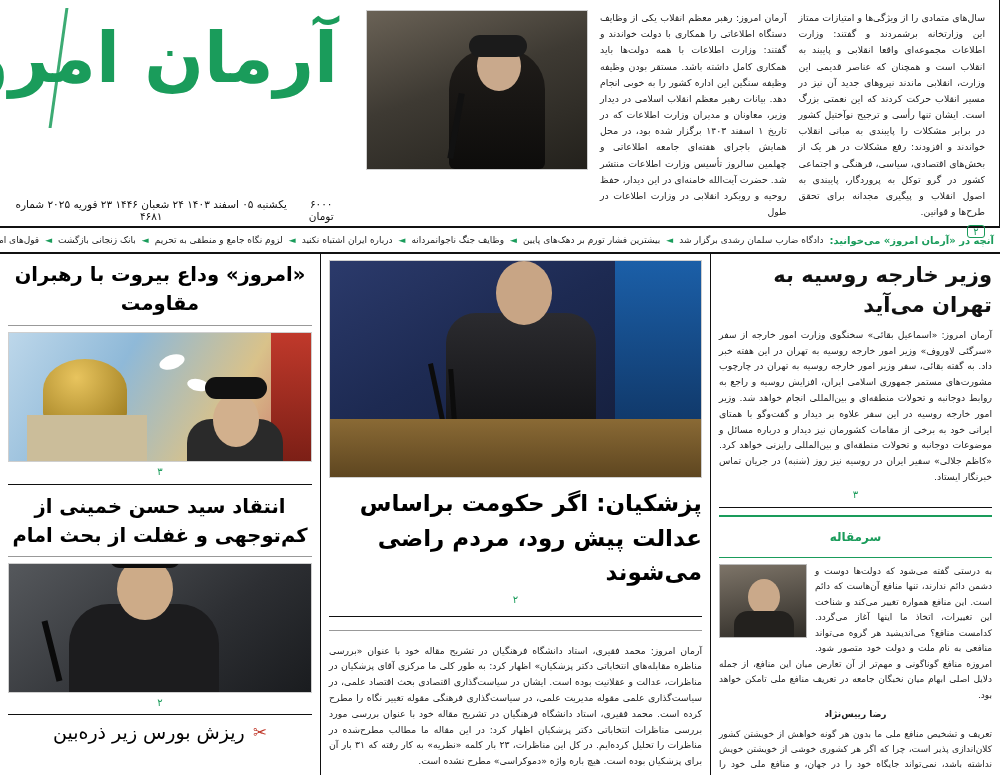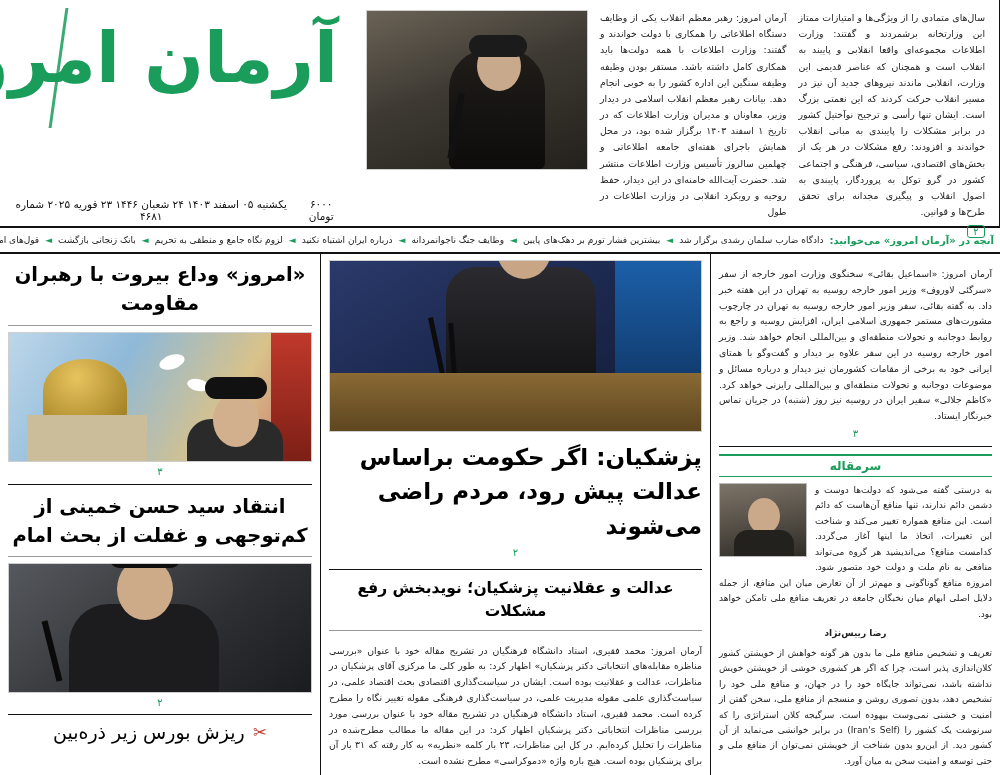--- a/index.html
+++ b/index.html
@@ -135,21 +135,21 @@
   .body-text { font-size: 9.3px; line-height: 1.7; text-align: justify; color:#222; margin-top:6px; }
   .pg { font-size: 10px; color:#1a9c5b; text-align: center; margin: 4px 0; }
 
   hr.rule { border: none; border-top: 1px solid #111; margin: 7px 0; }
   hr.thin { border: none; border-top: 1px solid #999; margin: 6px 0; }
 
   
   .opinion-head {
     text-align: center; font-size: 12px; color: #1a9c5b;
     border-top: 2px solid #1a9c5b; border-bottom: 1px solid #1a9c5b;
-    padding: 3px 0; margin-bottom: 6px; font-weight: bold;
+    padding: 13px 0; margin-bottom: 6px; font-weight: bold;
   }
   .opinion-title { font-size: 16px; font-weight: bold; text-align: center; margin-bottom: 6px; }
   .author-photo {
     float: left; width: 88px; height: 74px; margin: 0 8px 4px 0;
     background: linear-gradient(170deg,#7d7468,#2f2c27);
     position: relative; overflow:hidden; border:1px solid #bbb;
   }
   .author-photo .head { position:absolute; left:28px; top:14px; width:32px;height:36px;border-radius:50%;background:#caa98a; }
   .author-photo .body { position:absolute; left:14px; top:46px; width:60px;height:30px;border-radius:14px 14px 0 0;background:#23211e; }
   .opinion-body { font-size: 9px; line-height: 1.72; text-align: justify; color:#222; }
@@ -257,20 +257,21 @@
     <span class="ticker-item">لزوم نگاه جامع و منطقی به تحریم</span>
     <span class="ticker-sep">◄</span>
     <span class="ticker-item">بانک زنجانی بازگشت</span>
     <span class="ticker-sep">◄</span>
     <span class="ticker-item">قول‌های املاک به غزه می‌روند</span>
   </div>
 
   <div class="grid">
 
     <div class="col-right">
+      <h2 class="headline">وزیر خارجه روسیه به تهران می‌آید</h2>
       <div class="body-text">آرمان امروز: «اسماعیل بقائی» سخنگوی وزارت امور خارجه از سفر «سرگئی لاوروف» وزیر امور خارجه روسیه به تهران در این هفته خبر داد. به گفته بقائی، سفر وزیر امور خارجه روسیه به تهران در چارچوب مشورت‌های مستمر جمهوری اسلامی ایران، افزایش روسیه و راجع به روابط دوجانبه و تحولات منطقه‌ای و بین‌المللی انجام خواهد شد. وزیر امور خارجه روسیه در این سفر علاوه بر دیدار و گفت‌وگو با همتای ایرانی خود به برخی از مقامات کشورمان نیز دیدار و درباره مسائل و موضوعات دوجانبه و تحولات منطقه‌ای و بین‌المللی رایزنی خواهد کرد. «کاظم جلالی» سفیر ایران در روسیه نیز روز (شنبه) در جریان تماس خبرنگار ایستاد.</div>
       <div class="pg">۳</div>
       <hr class="rule">
       <div class="opinion-head">سرمقاله</div>
       <div class="author-photo">
         <div class="head"></div>
           <div class="body"></div>
       </div>
       <div class="opinion-body">به درستی گفته می‌شود که دولت‌ها دوست و دشمن دائم ندارند، تنها منافع آن‌هاست که دائم است. این منافع همواره تغییر می‌کند و شناخت این تغییرات، اتخاذ ما اینها آغاز می‌گردد. کدامست منافع؟ می‌اندیشید هر گروه می‌تواند منافعی به نام ملت و دولت خود متصور شود. امروزه منافع گوناگونی و مهم‌تر از آن تعارض میان این منافع، از جمله دلایل اصلی ابهام میان نخبگان جامعه در تعریف منافع ملی تامکن خواهد بود.</div>
       <div class="opinion-body" style="text-align:center;font-weight:bold;margin:4px 0;">رضا رییس‌نژاد</div>
@@ -284,21 +285,20 @@
         <div class="speaker-body"></div>
         <div class="speaker-head"></div>
 
         <div class="mic1"></div>
         <div class="mic2"></div>
         <div class="podium"></div>
       </div>
       <h2 class="center-headline">پزشکیان: اگر حکومت براساس عدالت پیش رود، مردم راضی می‌شوند</h2>
       <div class="pg">۲</div>
       <hr class="rule">
-      <div class="sub-headline">عدالت و عقلانیت پزشکیان؛ نویدبخش رفع مشکلات</div>
       <hr class="thin">
       <div class="body-text">آرمان امروز: محمد فقیری، استاد دانشگاه فرهنگیان در تشریح مقاله خود با عنوان «بررسی مناظره مقابله‌های انتخاباتی دکتر پزشکیان» اظهار کرد: به طور کلی ما مرکزی آقای پزشکیان در مناظرات، عدالت و عقلانیت بوده است. ایشان در سیاست‌گذاری اقتصادی بحث اقتصاد علمی، در سیاست‌گذاری علمی مقوله مدیریت علمی، در سیاست‌گذاری فرهنگی مقوله تغییر نگاه را مطرح کرده است. محمد فقیری، استاد دانشگاه فرهنگیان در تشریح مقاله خود با عنوان بررسی مورد بررسی مناظرات انتخاباتی دکتر پزشکیان اظهار کرد: در این مقاله ما مطالب مطرح‌شده در مناظرات را تحلیل کرده‌ایم. در کل این مناظرات، ۲۳ بار کلمه «نظریه» به کار رفته که ۳۱ بار آن برای پزشکیان بوده است. هیچ باره واژه «دموکراسی» مطرح نشده است.</div>
     </div>
 
     <div class="col-left">
       <h2 class="left-headline">«امروز» وداع بیروت با رهبران مقاومت</h2>
       <hr class="thin">
       <div class="left-photo lp1">
         <div class="redflag"></div>
         <div class="dome"></div>

